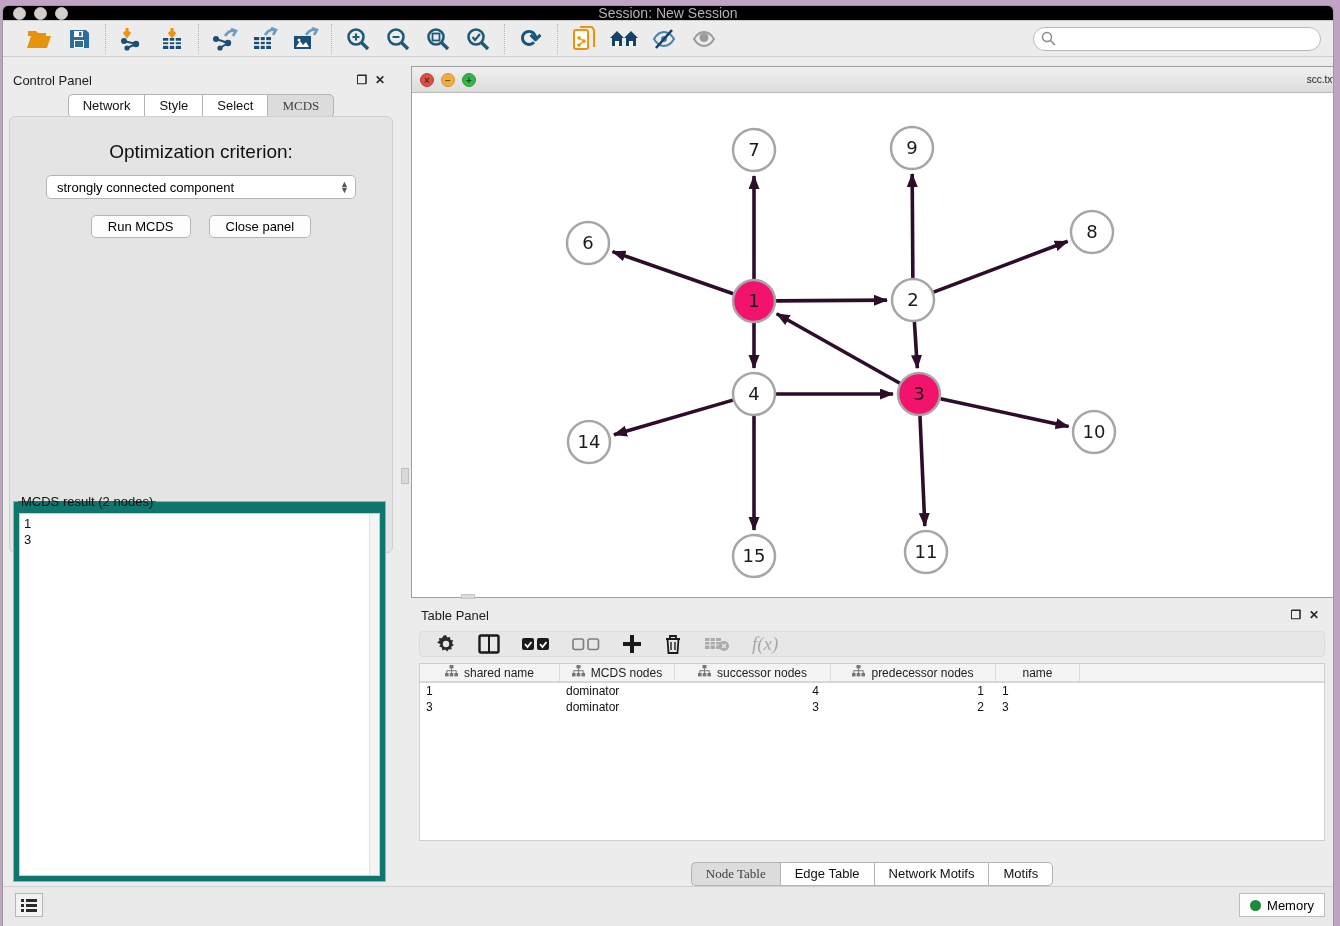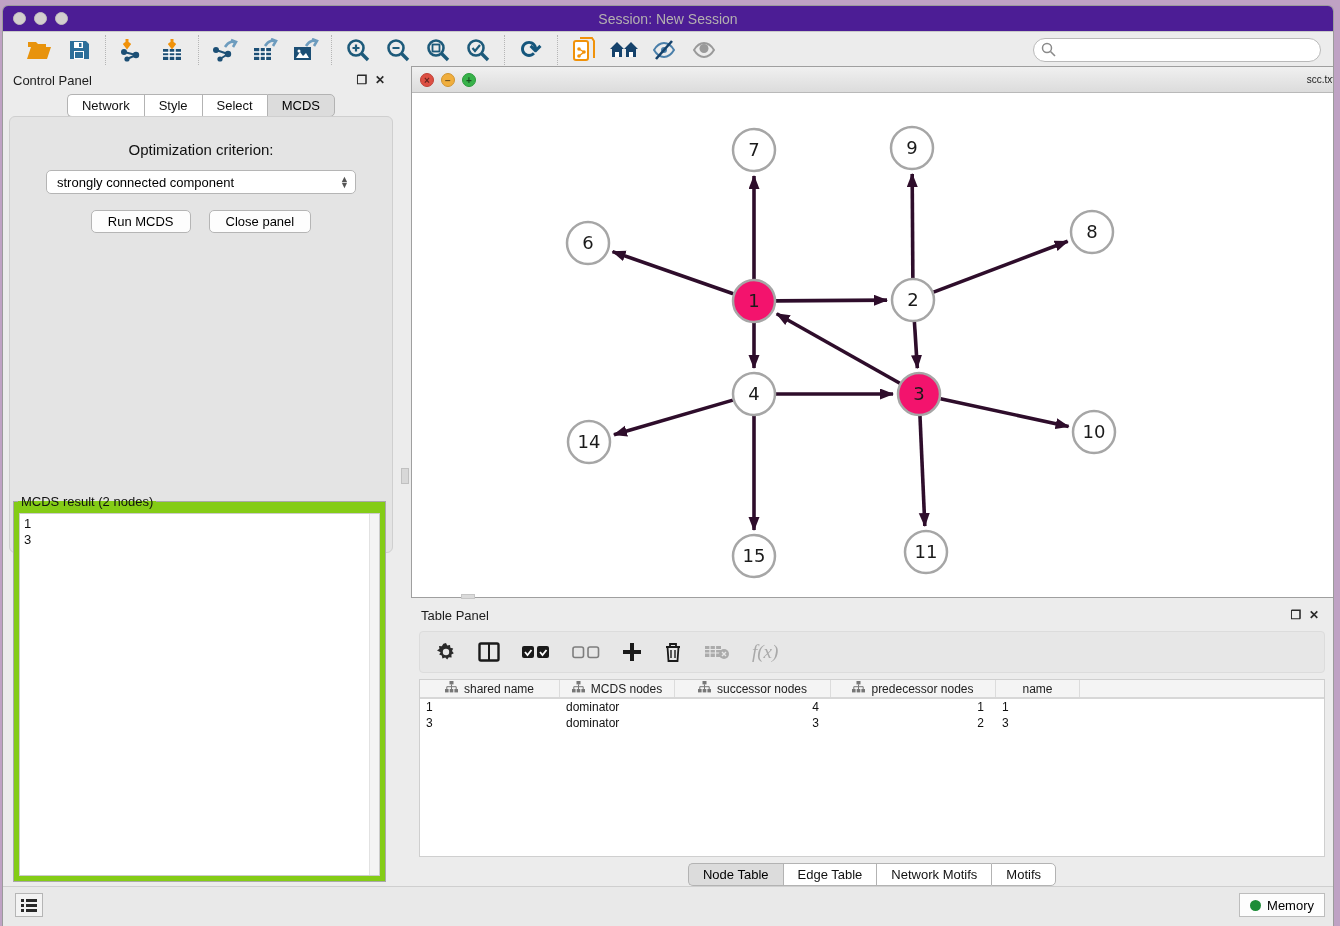--- a/index.html
+++ b/index.html
@@ -4,21 +4,21 @@
 <style>
   * { margin:0; padding:0; box-sizing:border-box; }
   html,body { width:1340px; height:926px; overflow:hidden;
     font-family:"Liberation Sans", sans-serif; background:#bfa2c4; }
 
   .window { position:absolute; top:5px; left:2px; right:6px; bottom:0;
     background:#ececec; border:1px solid #9b9b9b; border-bottom:none;
     border-radius:6px 6px 0 0; overflow:hidden; }
 
   
-  .titlebar { position:relative; height:26px; background:#4c1d95;
+  .titlebar { position:relative; height:15px; background:#000000;
     border-bottom:1px solid #c9c9c9; display:flex; align-items:center; }
   .traffic-gray { display:flex; gap:8px; margin-left:10px; }
   .traffic-gray span { width:13px; height:13px; border-radius:50%;
     background:#d3cfcf; border:1px solid #c2bebe; }
   .win-title { position:absolute; left:0; right:0; text-align:center;
     color:#b4b0b0; font-size:14px; }
 
   
   .toolbar { height:36px; display:flex; align-items:center; background:#ececec;
     border-bottom:1px solid #cfcfcf; padding-left:10px; }
@@ -40,36 +40,36 @@
   .panel-head { height:28px; display:flex; align-items:center; padding:0 10px;
     font-size:13px; color:#1d1d1d; }
   .panel-head .flex { flex:1; }
   .win-mini-btn { font-size:12px; color:#2a2a2a; font-weight:bold; width:18px;
     text-align:center; cursor:pointer; }
   .seg-tabs { display:flex; justify-content:center; }
   .seg-tab { font-size:13px; padding:3px 14px; background:#fff;
     border:1px solid #b3b3b3; border-right:none; color:#111; cursor:pointer; }
   .seg-tab:first-child { border-radius:5px 0 0 5px; }
   .seg-tab:last-child { border-radius:0 5px 5px 0; border-right:1px solid #b3b3b3; }
-  .seg-tab.selected { background:#dcdcdc; color:#000000; }
+  .seg-tab.selected { background:#dcdcdc; color:#404040;font-family:Liberation Serif, serif; }
   .cp-content { position:absolute; left:6px; right:6px; top:50px; height:437px;
     background:#e4e4e4; border:1px solid #cfcfcf; border-radius:6px; }
-  .opt-label { text-align:center; margin-top:24px; font-size:15px; color:#111; }
+  .opt-label { text-align:center; margin-top:24px; font-size:19px; color:#111; }
   .opt-select { margin:12px auto 0; width:310px; height:24px; background:#fff;
     border:1px solid #b5b5b5; border-radius:5px; display:flex; align-items:center;
     padding:0 6px 0 10px; font-size:13px; cursor:pointer; }
   .opt-select .flex { flex:1; }
   .stepper { display:flex; flex-direction:column; line-height:6px; color:#555;
     font-size:9px; }
   .btn-row { display:flex; justify-content:center; gap:18px; margin-top:16px; }
   .mac-btn { background:#fdfdfd; border:1px solid #b5b5b5; border-radius:5px;
     font-size:13px; padding:3px 16px; cursor:pointer;
     font-family:"Liberation Sans", sans-serif; }
   .result-box { position:absolute; left:10px; right:13px; top:428px; bottom:8px;
-    border:1px solid #a9a9a9; background:#84cc16; }
+    border:1px solid #a9a9a9; background:#0f766e; }
   .result-box legend { font-size:13px; color:#111; padding:0 3px; margin-left:4px; }
   .result-inner { position:absolute; left:5px; right:5px; top:4px; bottom:5px;
     background:#fff; border:1px solid #ccc; }
   .result-text { font-size:13px; line-height:16px; padding:2px 4px; color:#111;
     white-space:pre; }
   .result-scroll { position:absolute; right:0; top:0; bottom:0; width:10px;
     background:#f4f4f4; border-left:1px solid #e2e2e2; }
 
   
   .v-splitter { position:absolute; left:396px; top:60px; width:12px; bottom:36px;
@@ -92,21 +92,21 @@
   .t-red { background:#dd4f43; border:1px solid #c04036; }
   .t-yellow { background:#f0ae3d; border:1px solid #d09430; }
   .t-green { background:#38b24a; border:1px solid #2a9a3b; }
   .net-title { position:absolute; left:0; right:0; text-align:right;
     font-size:10px; color:#222; }
   .net-canvas { position:relative; width:100%; height:503px; background:#fff; }
 
   
   .table-panel { position:absolute; left:408px; top:595px; right:0; bottom:36px;
     background:#ececec; }
-  .tp-toolbar { margin:2px 8px 0 8px; height:42px; background:#e7e7e7;
+  .tp-toolbar { margin:2px 8px 0 8px; height:26px; background:#e7e7e7;
     border:1px solid #dcdcdc; border-radius:4px; display:flex; align-items:center;
     gap:22px; padding:0 16px; }
   .tp-icon { cursor:pointer; display:flex; align-items:center; }
   .fx-label { font-family:"Liberation Serif", serif; font-style:italic;
     font-size:19px; color:#a9a9a9; }
   .tp-table { margin:6px 8px 0 8px; background:#fff; border:1px solid #cfcfcf;
     height:178px; overflow:hidden; }
   .tp-header { display:flex; background:#f4f4f4; border-bottom:2px solid #d7d7d7;
     height:19px; }
   .tp-hcell { display:flex; align-items:center; justify-content:center; gap:6px;

